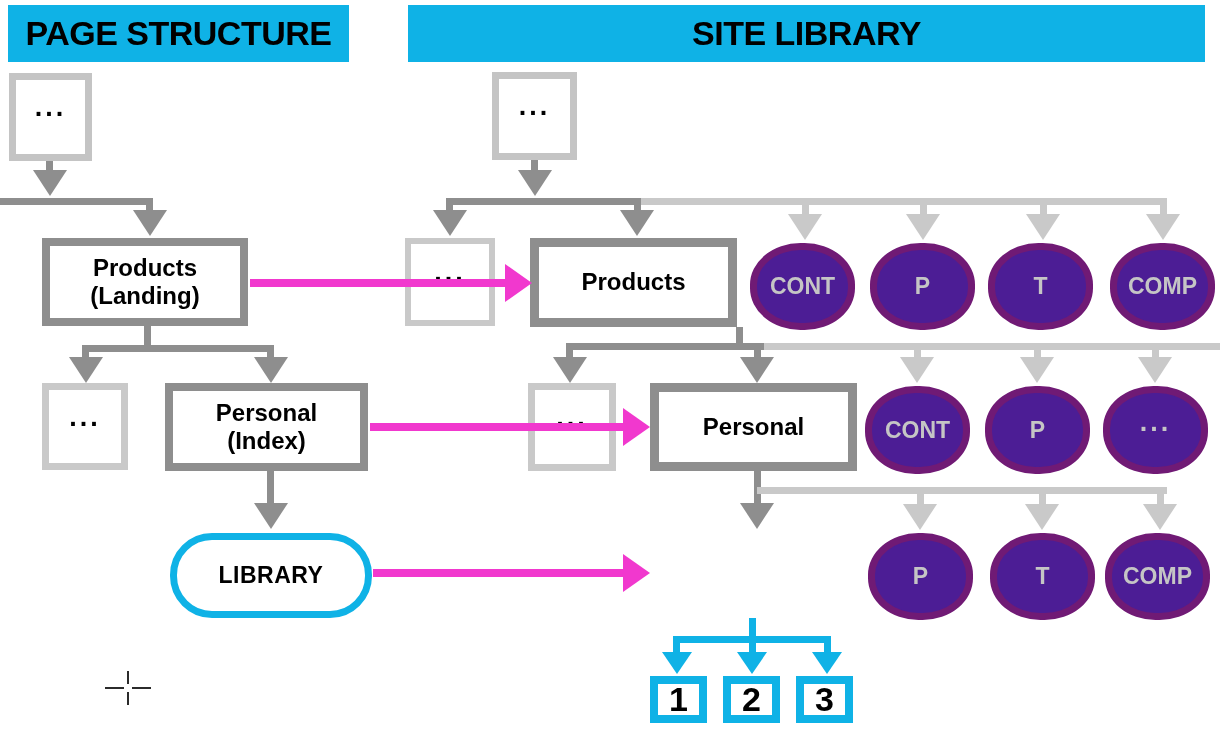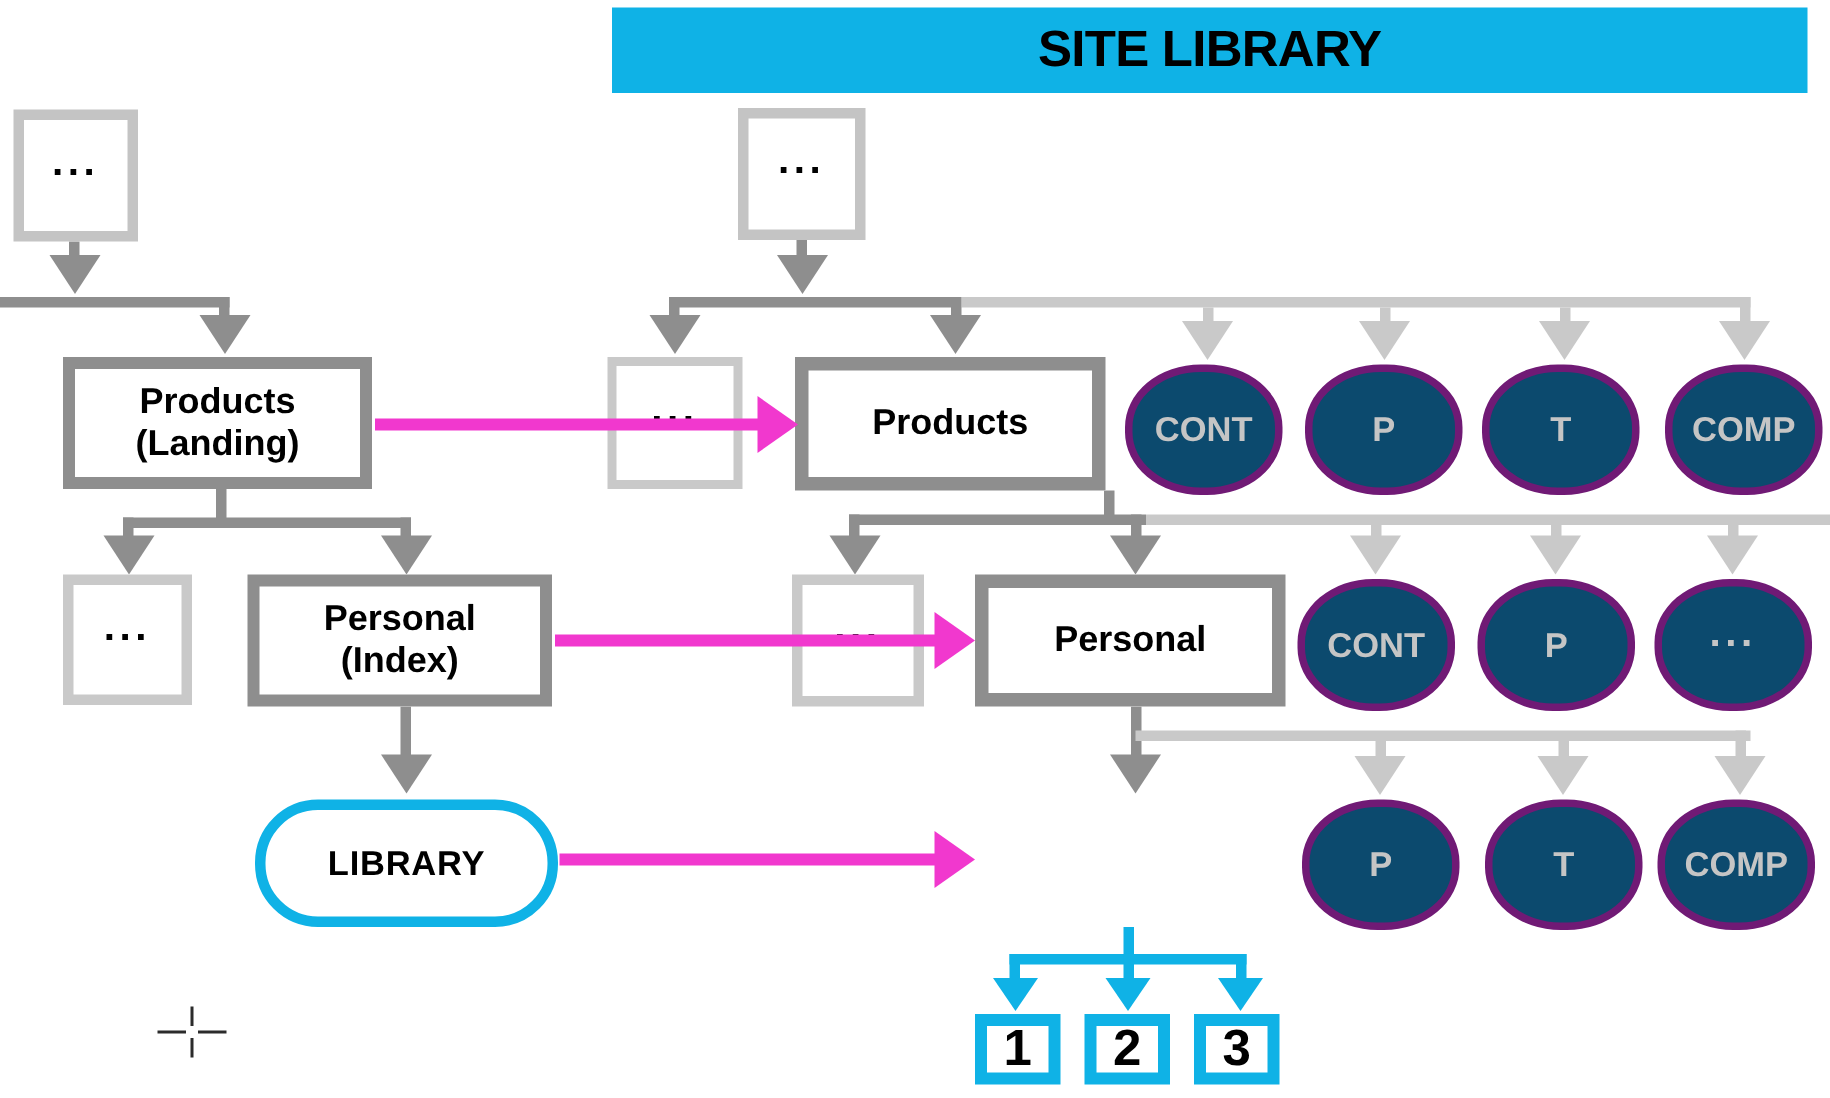--- a/index.html
+++ b/index.html
@@ -27,31 +27,34 @@
     position:absolute;background:#fff;box-sizing:border-box;display:flex;flex-direction:column;
     align-items:center;justify-content:center;text-align:center;z-index:2;font-size:24px;line-height:1.18;
   }
   .b-dark{border:8px solid #8E8E8E;}
   .b-dark2{border:9px solid #8E8E8E;}
   .b-light{border:7px solid #C9C9C9;}
   .b-light2{border:7px solid #C4C4C4;}
   .pill{border:7px solid #0FB2E6;border-radius:42px;font-size:23px;letter-spacing:0.5px;}
   .nbox{border:8px solid #0FB2E6;font-size:34px;}
   .circle{
-    position:absolute;background:#0c4a6e;box-sizing:border-box;border:5px solid #701a75;border-radius:48%;
+    position:absolute;background:#4c1d95;box-sizing:border-box;border:7px solid #701a75;border-radius:48%;
     display:flex;align-items:center;justify-content:center;color:#C5C5C5;font-size:23px;z-index:2;
   }
   .dots{display:inline-block;font-size:27px;letter-spacing:3px;transform:translateY(-27%);}
   .xseg{position:absolute;background:#2b2b2b;z-index:2;}
 </style>
 </head>
 <body>
 
 <div id="stage">
 
+  <div class="hdr" style="left:8px;top:5px;width:341px;height:57px">
+    <span>PAGE STRUCTURE</span>
+  </div>
   <div class="hdr" style="left:408px;top:5px;width:797px;height:57px">
     <span>SITE LIBRARY</span>
   </div>
 
   <div class="vl dk" style="left:46px;top:160px;height:14px"></div>
   <div class="ah ahd-dk" style="left:33px;top:170px"></div>
   <div class="hl dk" style="left:0px;top:198px;width:153px"></div>
   <div class="vl dk" style="left:146px;top:198px;height:14px"></div>
   <div class="ah ahd-dk" style="left:133px;top:210px"></div>
 

